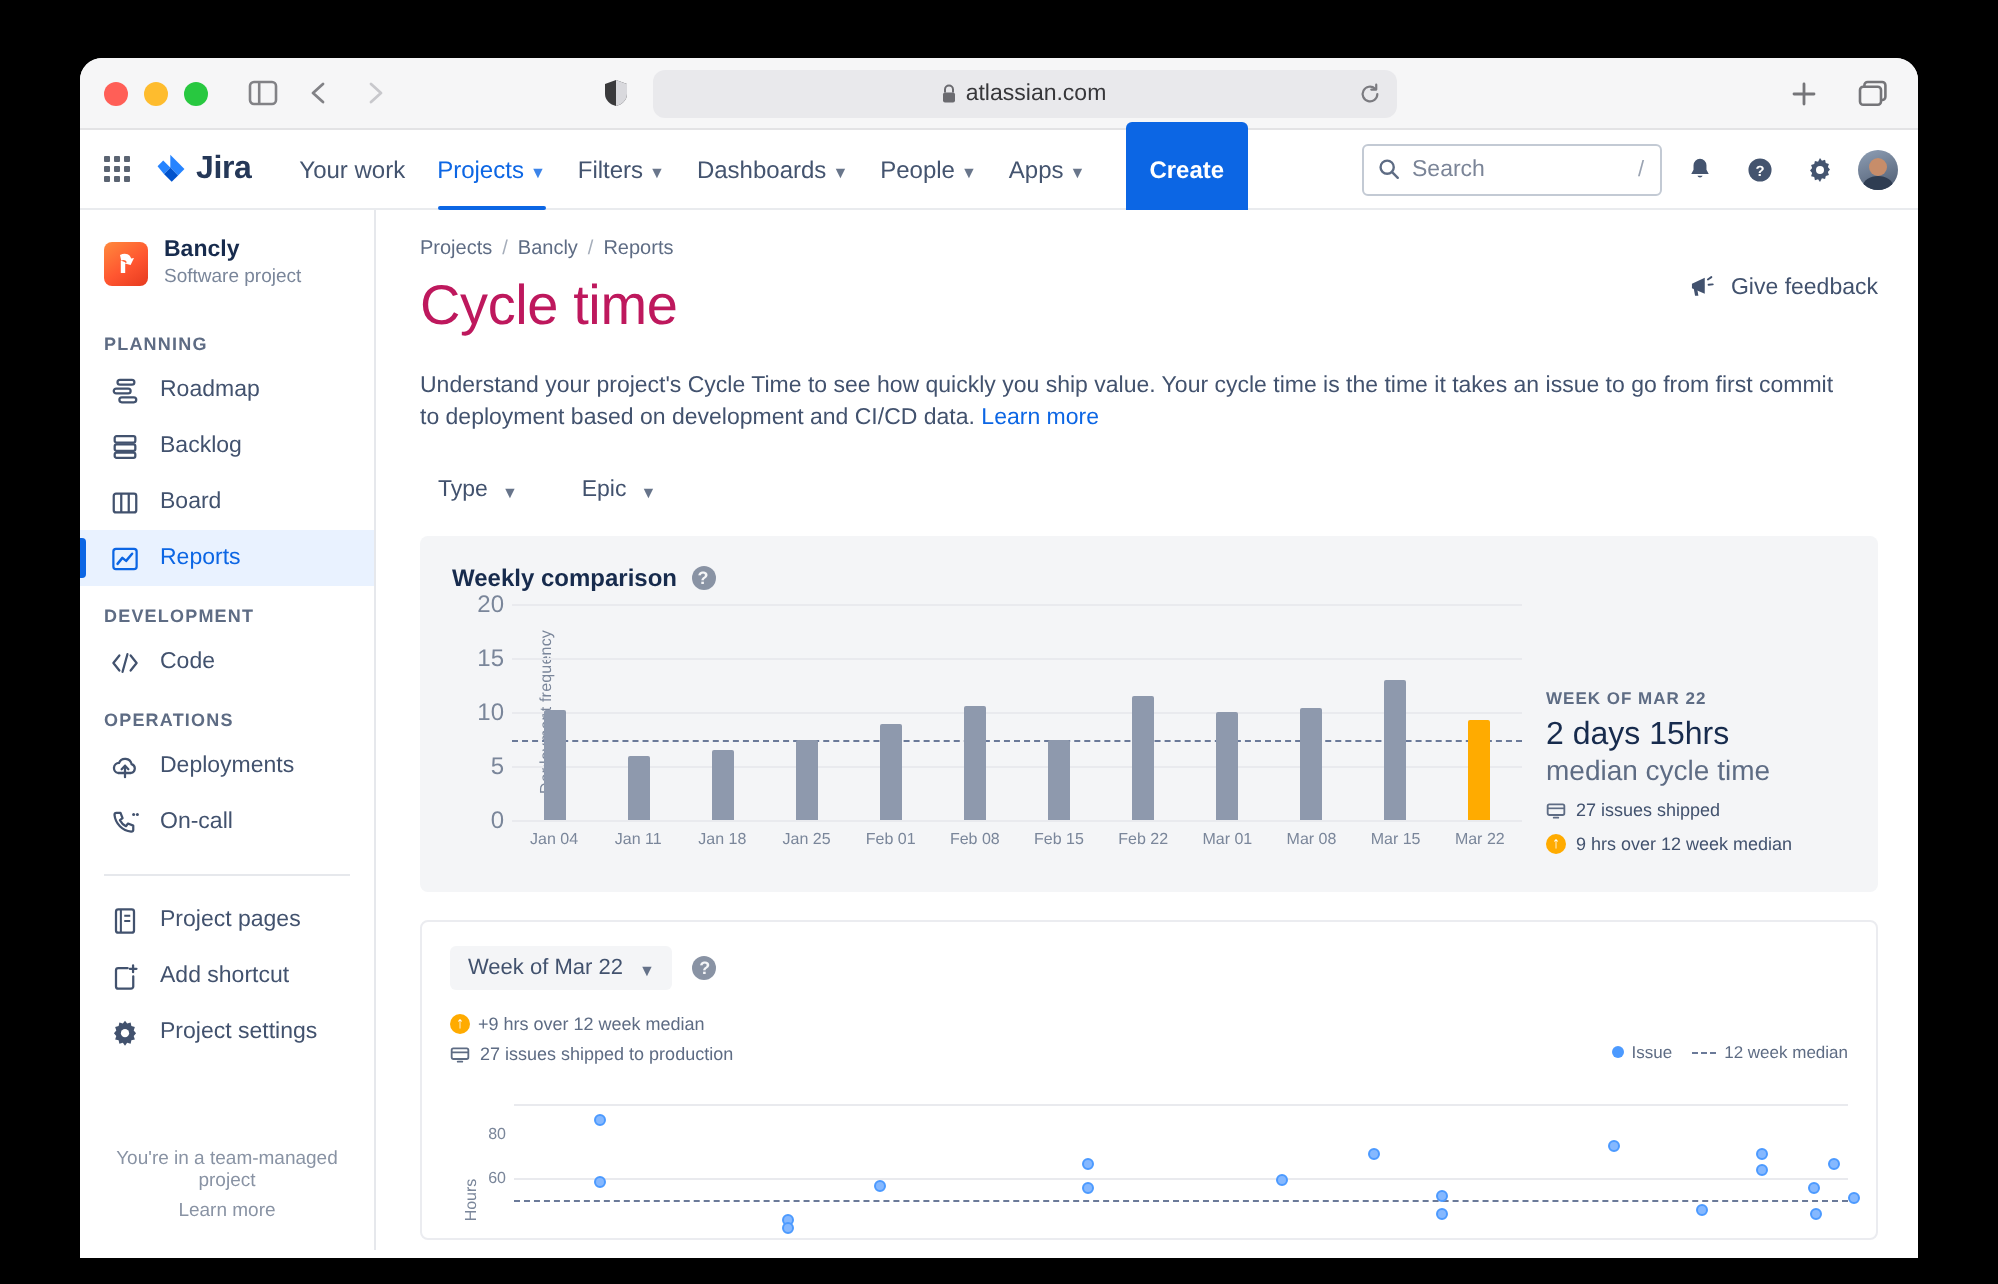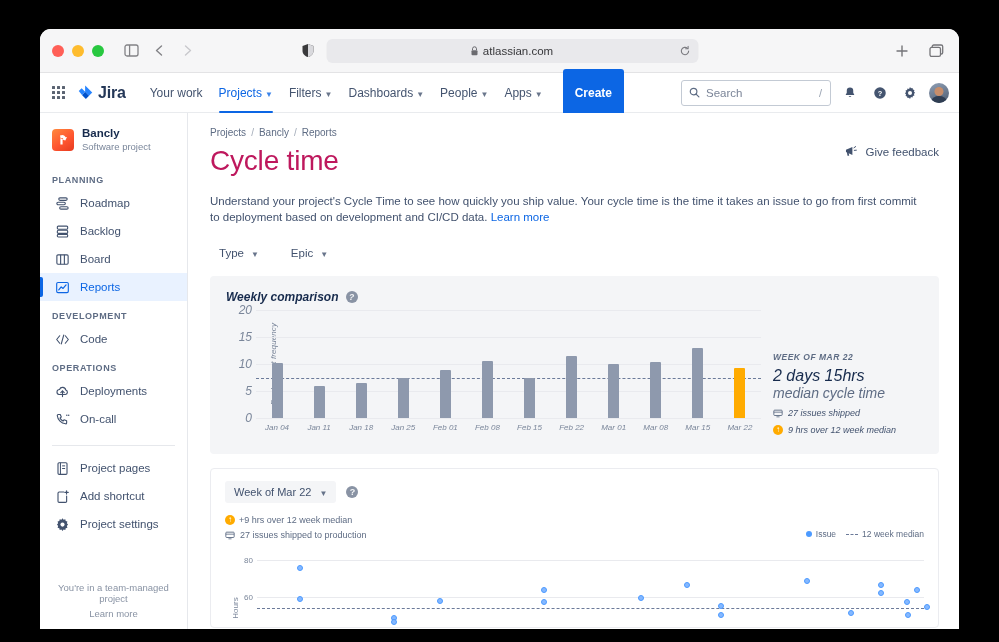--- a/index.html
+++ b/index.html
@@ -18,21 +18,21 @@
     position: absolute;
     left: 40px; top: 29px;
     width: 919px; height: 600px;
     background: #fff;
     border-radius: 11px 11px 0 0;
     overflow: hidden;
     box-shadow: 0 10px 40px rgba(0,0,0,.5);
   }
   
   .titlebar {
-    height: 44px;
+    height: 36px;
     background: #f6f6f7;
     border-bottom: 1px solid #e3e3e5;
     display: flex; align-items: center;
     padding: 0 12px;
     position: relative;
   }
   .traffic { display: flex; gap: 8px; align-items: center; }
   .dot { width: 12px; height: 12px; border-radius: 50%; }
   .dot.red { background: #ff5f57; }
   .dot.amber { background: #febc2e; }
@@ -208,21 +208,20 @@
     display: flex; align-items: center; gap: 7px;
     font-size: 11.5px; color: #42526e; font-weight: 500;
     padding: 5px 9px; border-radius: 3px; cursor: pointer;
   }
   
   .card-outer {
     margin-top: 12px;
     background: #f4f5f7;
     border-radius: 4px;
     padding: 14px 16px 16px 16px;
-    font-style: italic;
   }
   .card-title {
     display: flex; align-items: center; gap: 7px;
     font-size: 12px; font-weight: 700; color: #172b4d;
     margin-bottom: 6px;
   }
   .help-ic {
     width: 12px; height: 12px; border-radius: 50%;
     background: #8993a4; color: #f4f5f7;
     font-size: 9px; font-weight: 700;
@@ -772,21 +771,21 @@
               <span class="lg-dash"></span>
               <span>12 week median</span>
             </span>
           </div>
 
           <div class="scatter-wrap" id="scatterArea">
             <span class="sc-ylab">Hours</span>
           <div class="gridline" style="top: 45px;"></div>
               <span class="sc-ytick" style="top: 45px;">60</span>
               <div class="gridline" style="top: 7.5px;"></div>
-              <span class="sc-ytick" style="top: 8px;">80</span>
+              <span class="sc-ytick" style="top: 23px;">80</span>
               <div class="medline" style="top: 56.25px;"></div>
               <div class="pt" style="left: 6.5%; top: 15.9375px;"></div>
               <div class="pt" style="left: 6.4%; top: 46.875px;"></div>
               <div class="pt" style="left: 20.5%; top: 65.625px;"></div>
               <div class="pt" style="left: 20.6%; top: 70.3125px;"></div>
               <div class="pt" style="left: 27.5%; top: 48.75px;"></div>
               <div class="pt" style="left: 43%; top: 38.4375px;"></div>
               <div class="pt" style="left: 43.1%; top: 49.6875px;"></div>
               <div class="pt" style="left: 57.5%; top: 45.9375px;"></div>
               <div class="pt" style="left: 64.5%; top: 32.8125px;"></div>

